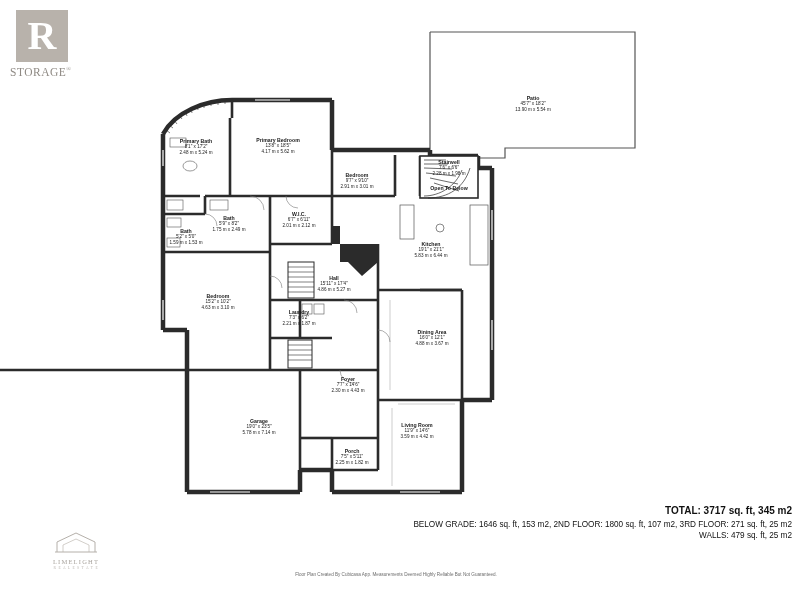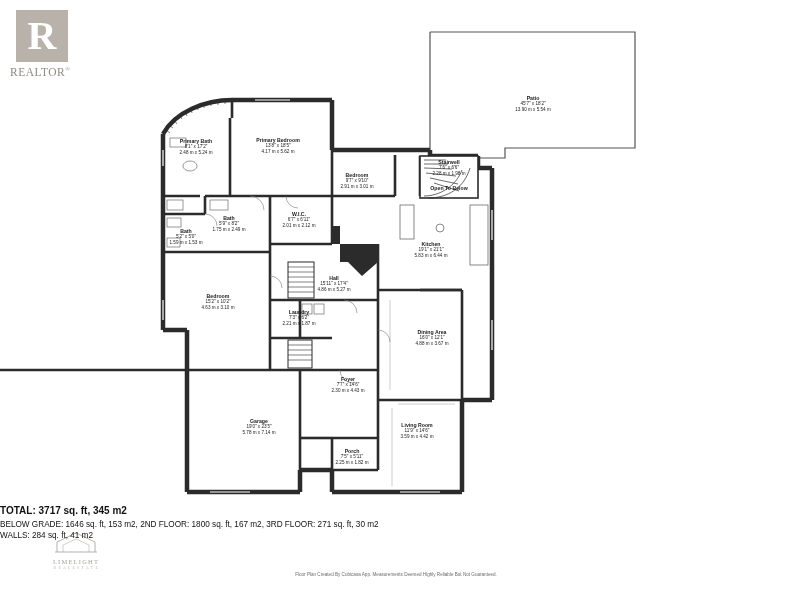--- a/index.html
+++ b/index.html
@@ -102,21 +102,21 @@
     font-size: 3.6px;
     letter-spacing: 0.8px;
     color: #bbb6b0;
   }
 
   
   #summary {
     position: absolute;
     left: 0; top: 505px;
     width: 792px;
-    text-align: left;
+    text-align: right;
     color: #111111;
   }
   #summary .total {
     font-size: 10px;
     font-weight: 700;
     margin-bottom: 3px;
   }
   #summary .line {
     font-size: 8.2px;
     line-height: 1.38;
@@ -290,21 +290,21 @@
       <line x1="255" y1="100" x2="290" y2="100"></line>
       <line x1="210" y1="492" x2="250" y2="492"></line>
       <line x1="400" y1="492" x2="440" y2="492"></line>
     </g>
   </g>
 </svg>
 
 <div id="realtor-logo">
   <div class="sq"></div>
   <div class="rletter">R</div>
-  <div class="word"><span>REALTOR</span><sup>®</sup></div>
+  <div class="word"><span>STORAGE</span><sup>®</sup></div>
 </div>
 
 <div id="limelight-logo">
   <svg class="house" width="46" height="26" viewBox="0 0 46 26">
     <path d="M4,22 L4,12 L23,3 L42,12 L42,22" fill="none" stroke="#b5b0aa" stroke-width="1"></path>
     <path d="M10,22 L10,15 L23,9 L36,15 L36,22" fill="none" stroke="#c6c1bb" stroke-width="0.8"></path>
     <line x1="2" y1="22" x2="44" y2="22" stroke="#b5b0aa" stroke-width="1"></line>
   </svg>
   <div class="nm">LIMELIGHT</div>
   <div class="sub">R E A L   E S T A T E</div>
@@ -396,17 +396,17 @@
     </div>
     <div class="room-label" style="left: 352px; top: 456px;">
       <div class="nm">Porch</div>
       <div class="d1">7'5" x 5'11"</div>
       <div class="d2">2.25 m x 1.82 m</div>
     </div>
   </div>
 
 <div id="summary">
   <div class="total">TOTAL: 3717 sq. ft, 345 m2</div>
-  <div class="line">BELOW GRADE: 1646 sq. ft, 153 m2, 2ND FLOOR: 1800 sq. ft, 167 m2, 3RD FLOOR: 271 sq. ft, 30 m2</div>
-  <div class="line">WALLS: 284 sq. ft, 41 m2</div>
+  <div class="line">BELOW GRADE: 1646 sq. ft, 153 m2, 2ND FLOOR: 1800 sq. ft, 107 m2, 3RD FLOOR: 271 sq. ft, 25 m2</div>
+  <div class="line">WALLS: 479 sq. ft, 25 m2</div>
 </div>
 
 <div id="disclaimer">Floor Plan Created By Cubicasa App. Measurements Deemed Highly Reliable But Not Guaranteed.</div>
 
 </body></html>

